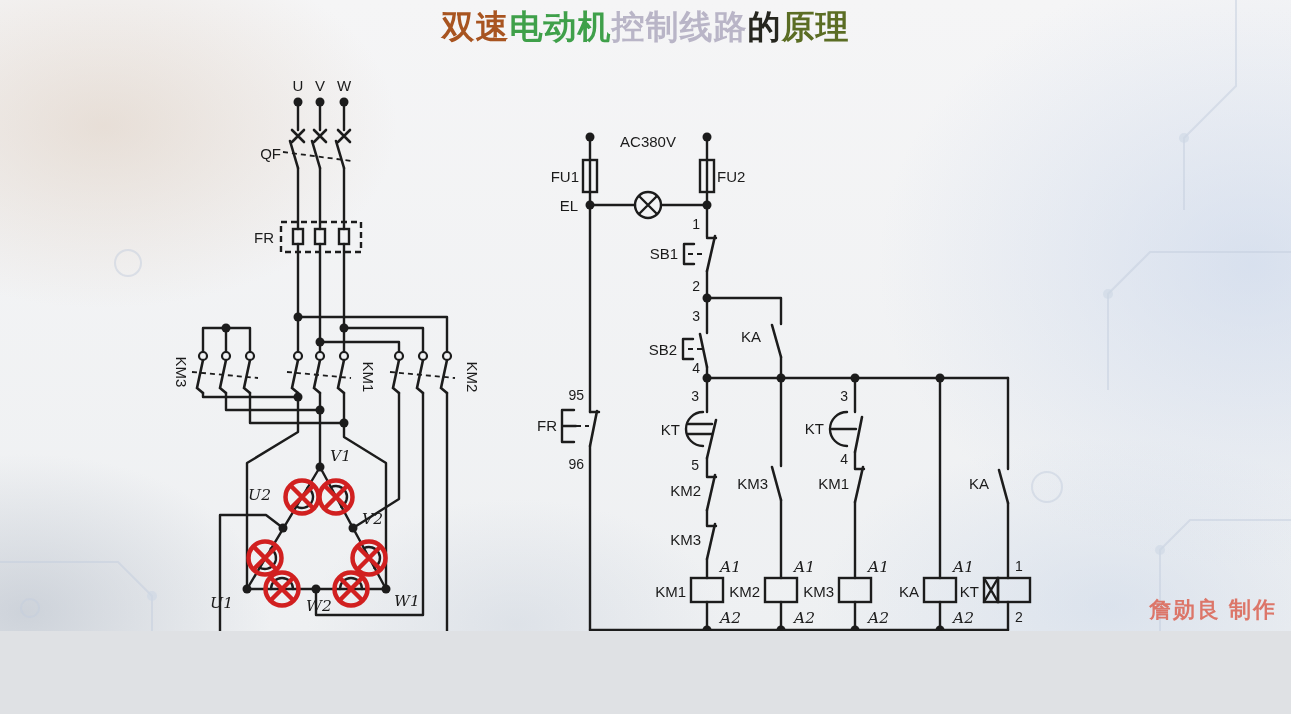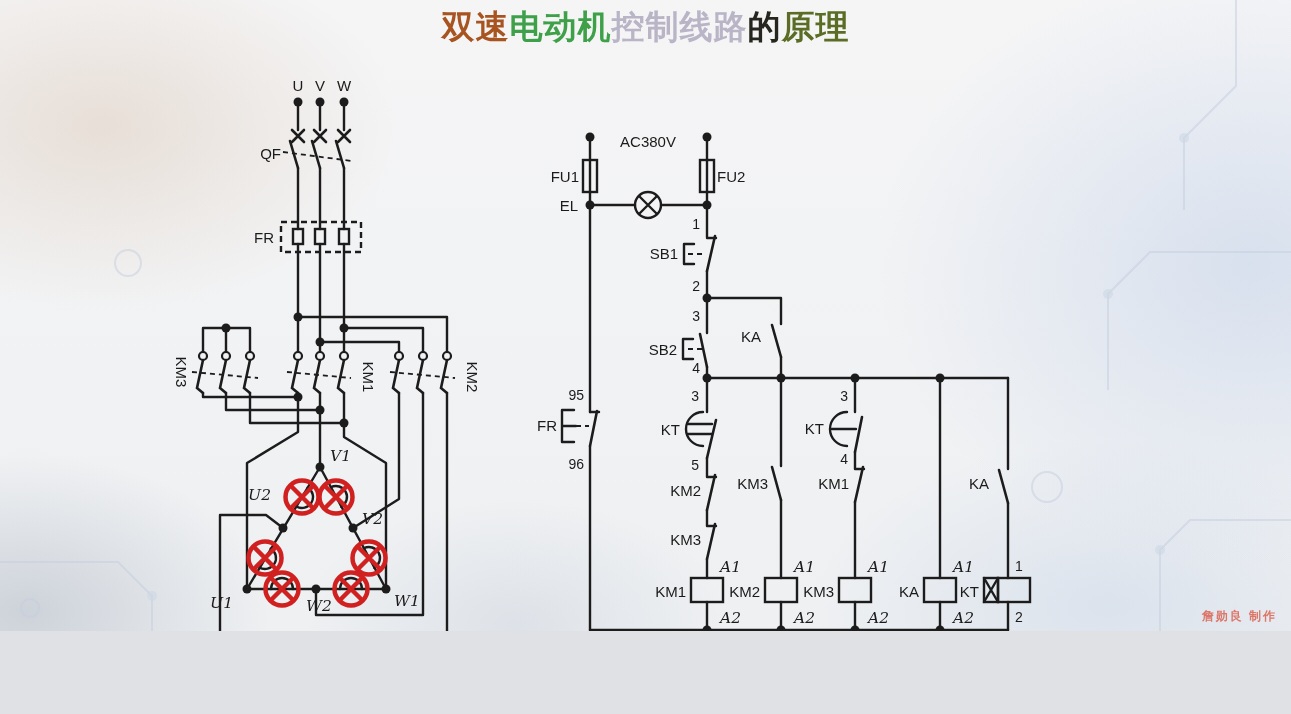--- a/index.html
+++ b/index.html
@@ -11,21 +11,21 @@
       radial-gradient(520px 420px at 97% 42%, rgba(190,206,232,.50), transparent 72%),
       radial-gradient(420px 240px at 86% 96%, rgba(196,210,230,.45), transparent 70%),
       radial-gradient(340px 220px at 2% 97%, rgba(178,186,198,.55), transparent 72%),
       radial-gradient(300px 180px at 40% 99%, rgba(205,212,222,.5), transparent 70%),
       linear-gradient(#f5f5f6,#eef0f2);
   }
   #bg-decor{position:absolute;left:0;top:0;}
   #diagram{position:absolute;left:0;top:0;}
   .title-bar{position:absolute;left:0;top:6px;width:100%;text-align:center;
     font-size:33px;font-weight:bold;letter-spacing:1px;line-height:42px;}
-  .wm{position:absolute;right:14px;bottom:6px;font-size:12px;letter-spacing:2px;
+  .wm{position:absolute;right:14px;bottom:6px;font-size:22px;letter-spacing:2px;
     color:var(--c-watermark_red,#dc6a5b);font-weight:bold;opacity:.9;}
   
   .wire{stroke:var(--c-wire,#1c1c1c);stroke-width:2.4;fill:none;stroke-linecap:round;stroke-linejoin:round;}
   .blade{stroke:var(--c-wire,#1c1c1c);stroke-width:2.6;fill:none;stroke-linecap:round;}
   .dashw{stroke:var(--c-wire,#1c1c1c);stroke-width:1.8;fill:none;stroke-dasharray:5 4;}
   .dot{fill:var(--c-wire,#1c1c1c);}
   .term{fill:#f1f2f4;stroke:var(--c-wire,#1c1c1c);stroke-width:2.2;}
   .box{fill:none;stroke:var(--c-wire,#1c1c1c);stroke-width:2.4;}
   .annot{stroke:var(--c-annotation_red,#d12020);stroke-width:4.5;fill:none;stroke-linecap:round;}
   text{font-family:"Liberation Sans",sans-serif;font-size:15px;fill:#1b1b1b;}

